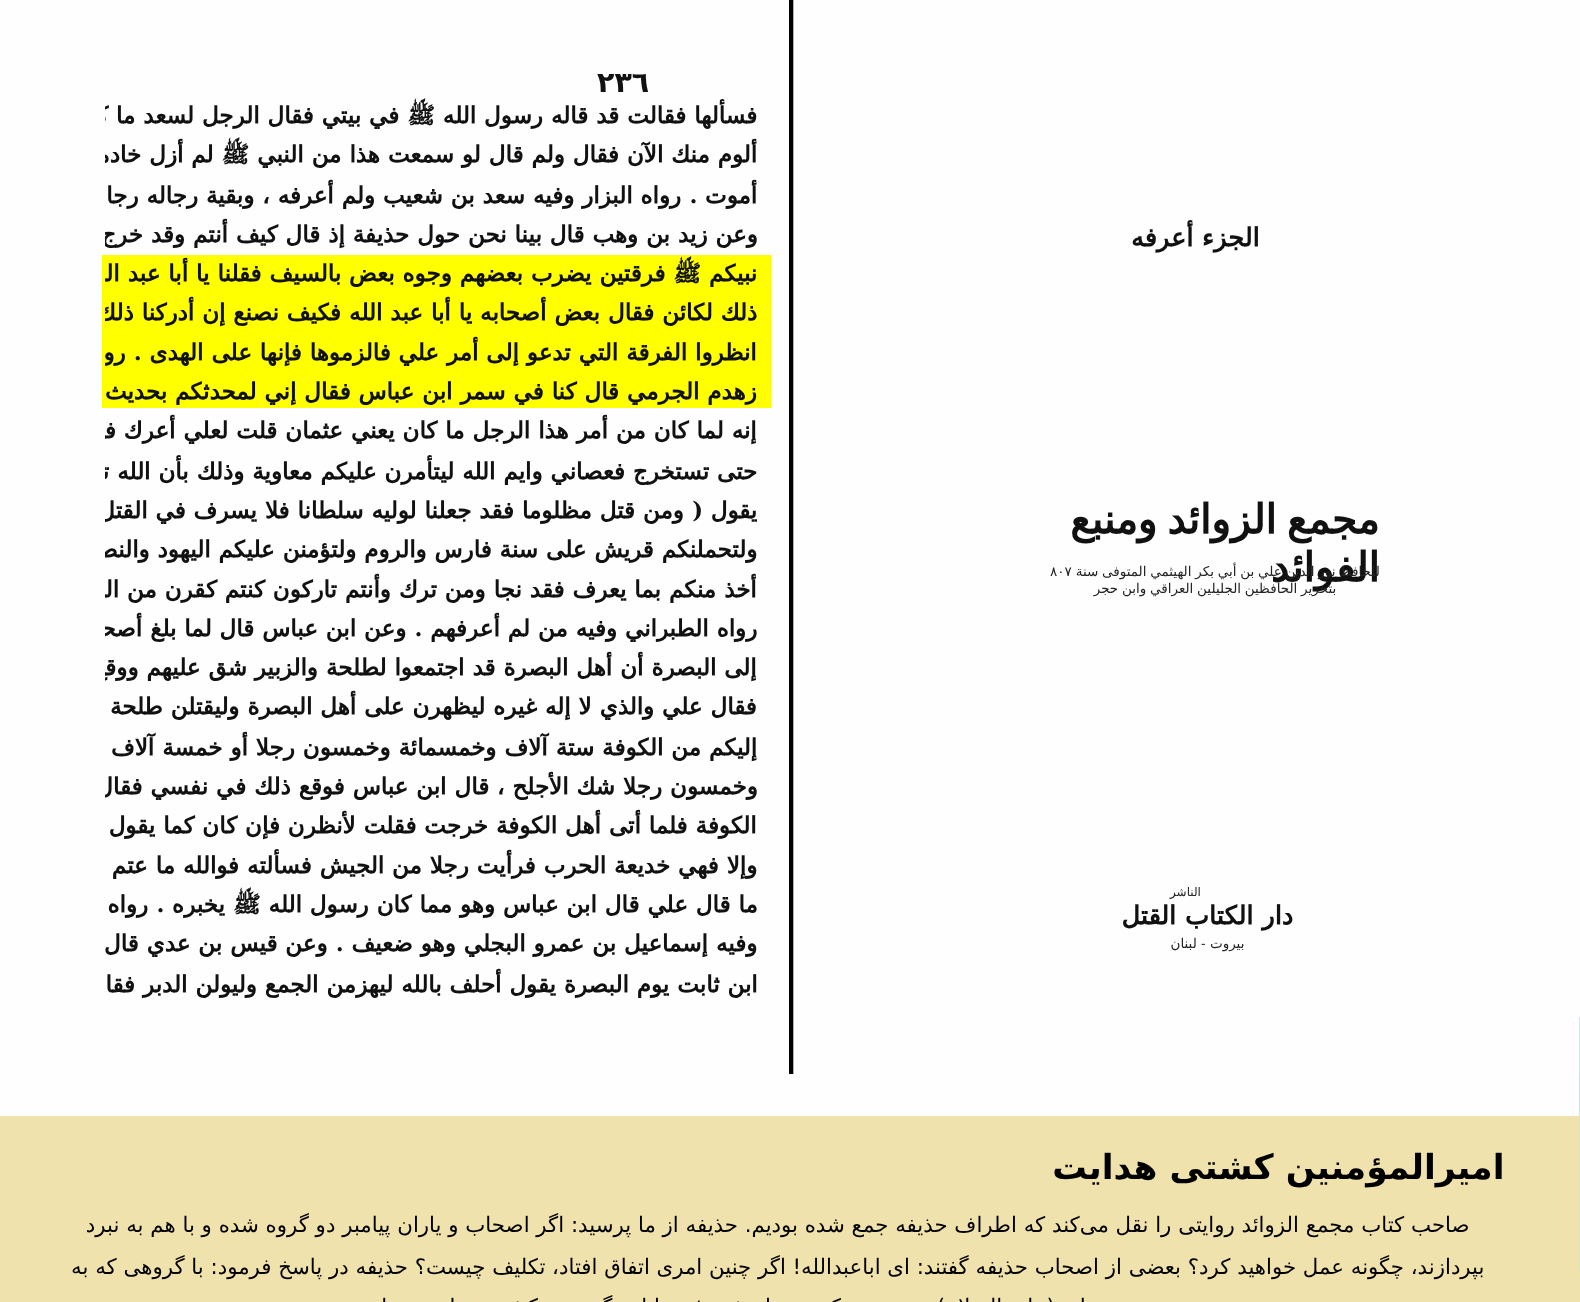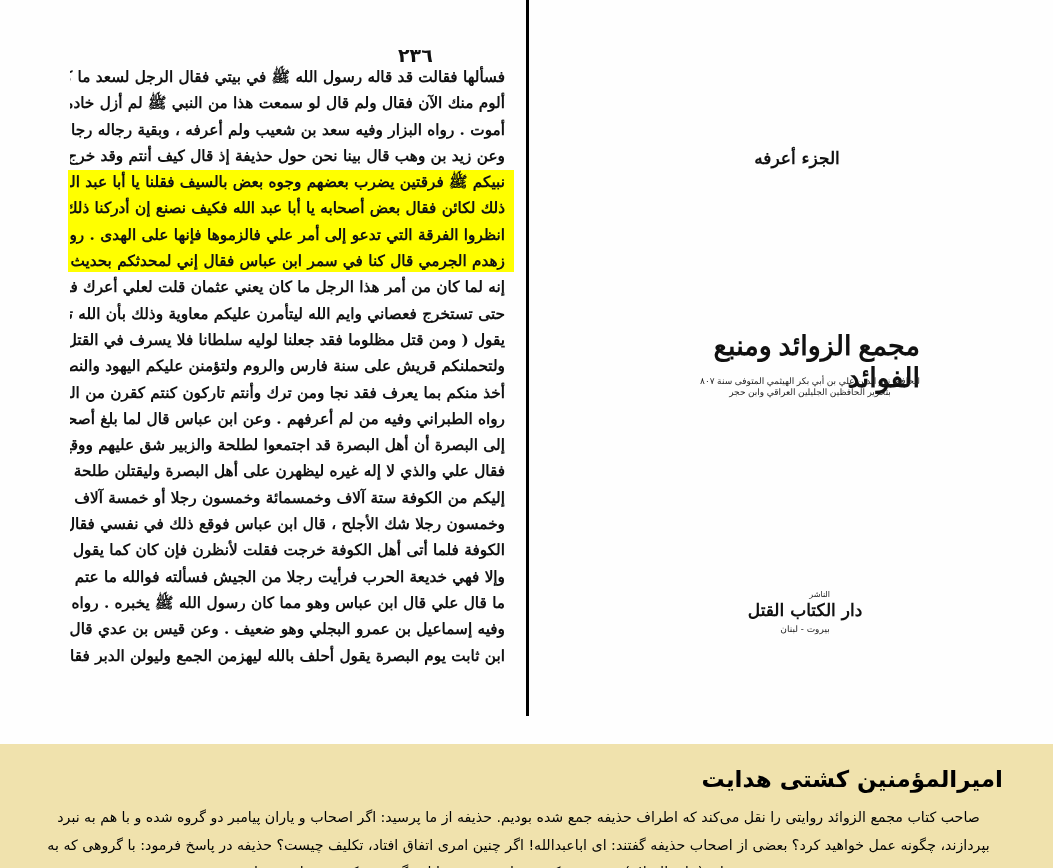--- a/index.html
+++ b/index.html
@@ -35,21 +35,21 @@
   .book-title {
     position:absolute; left:670px; top:330px; width:250px; 
     direction:rtl; font-size:27px; font-weight:bold; color:#111; font-family:Liberation Serif, serif;
     letter-spacing:-0.5px;
   }
   .book-sub {
     position:absolute; left:700px; top:376px; width:220px; text-align:center;
     direction:rtl; font-size:9px; line-height:11px; color:#222; font-family:Liberation Sans, sans-serif;
   }
   .publisher-label {
-    position:absolute; left:780px; top:590px; width:50px; text-align:right;
+    position:absolute; left:780px; top:590px; width:50px; text-align:left;
     direction:rtl; font-size:8px; color:#222;
   }
   .publisher-name {
     position:absolute; left:740px; top:600px; width:130px; text-align:center;
     direction:rtl; font-size:17px; font-weight:bold; color:#111;
   }
   .publisher-city {
     position:absolute; left:760px; top:624px; width:90px; text-align:center;
     direction:rtl; font-size:9px; color:#222;
   }

